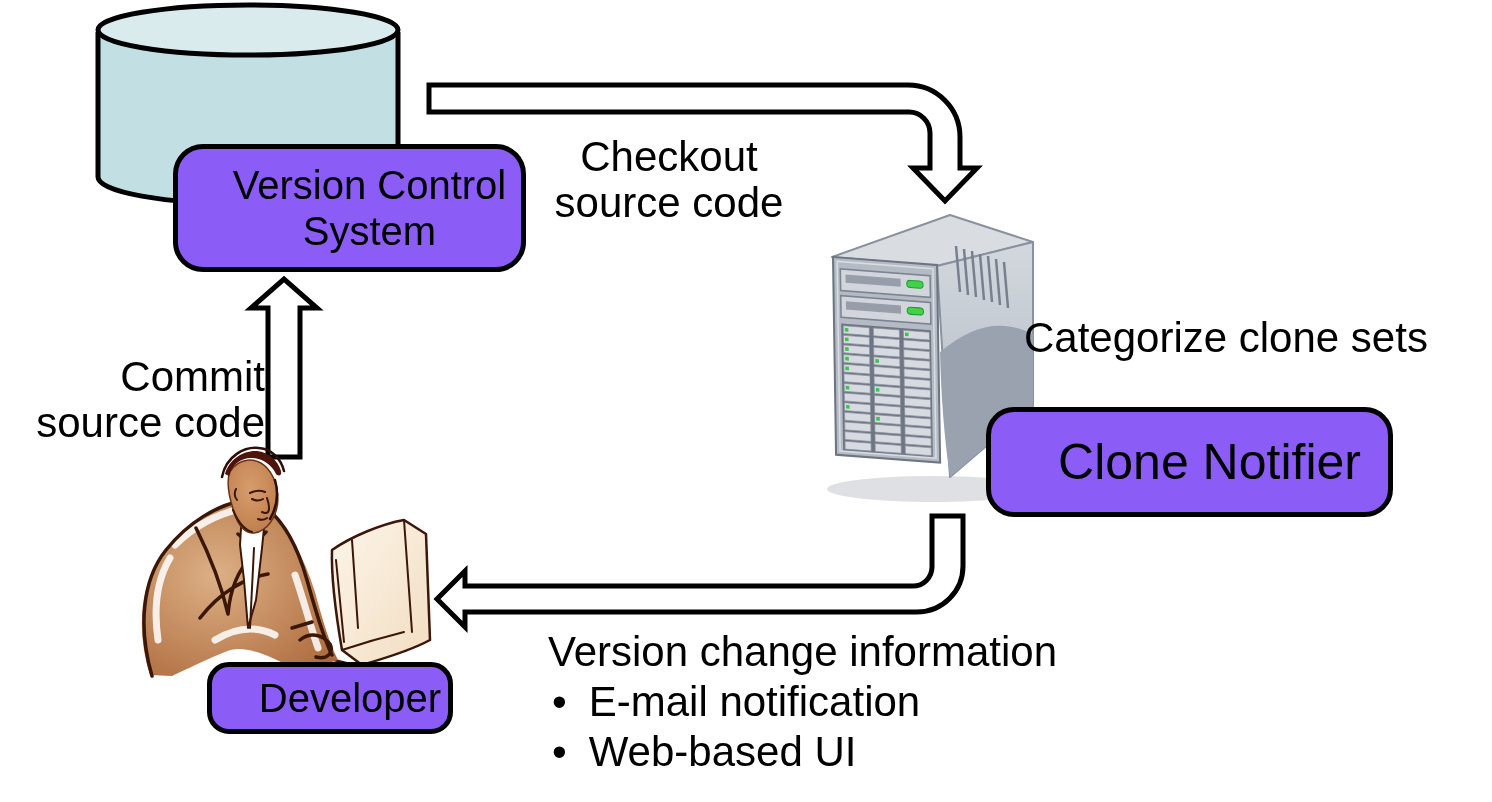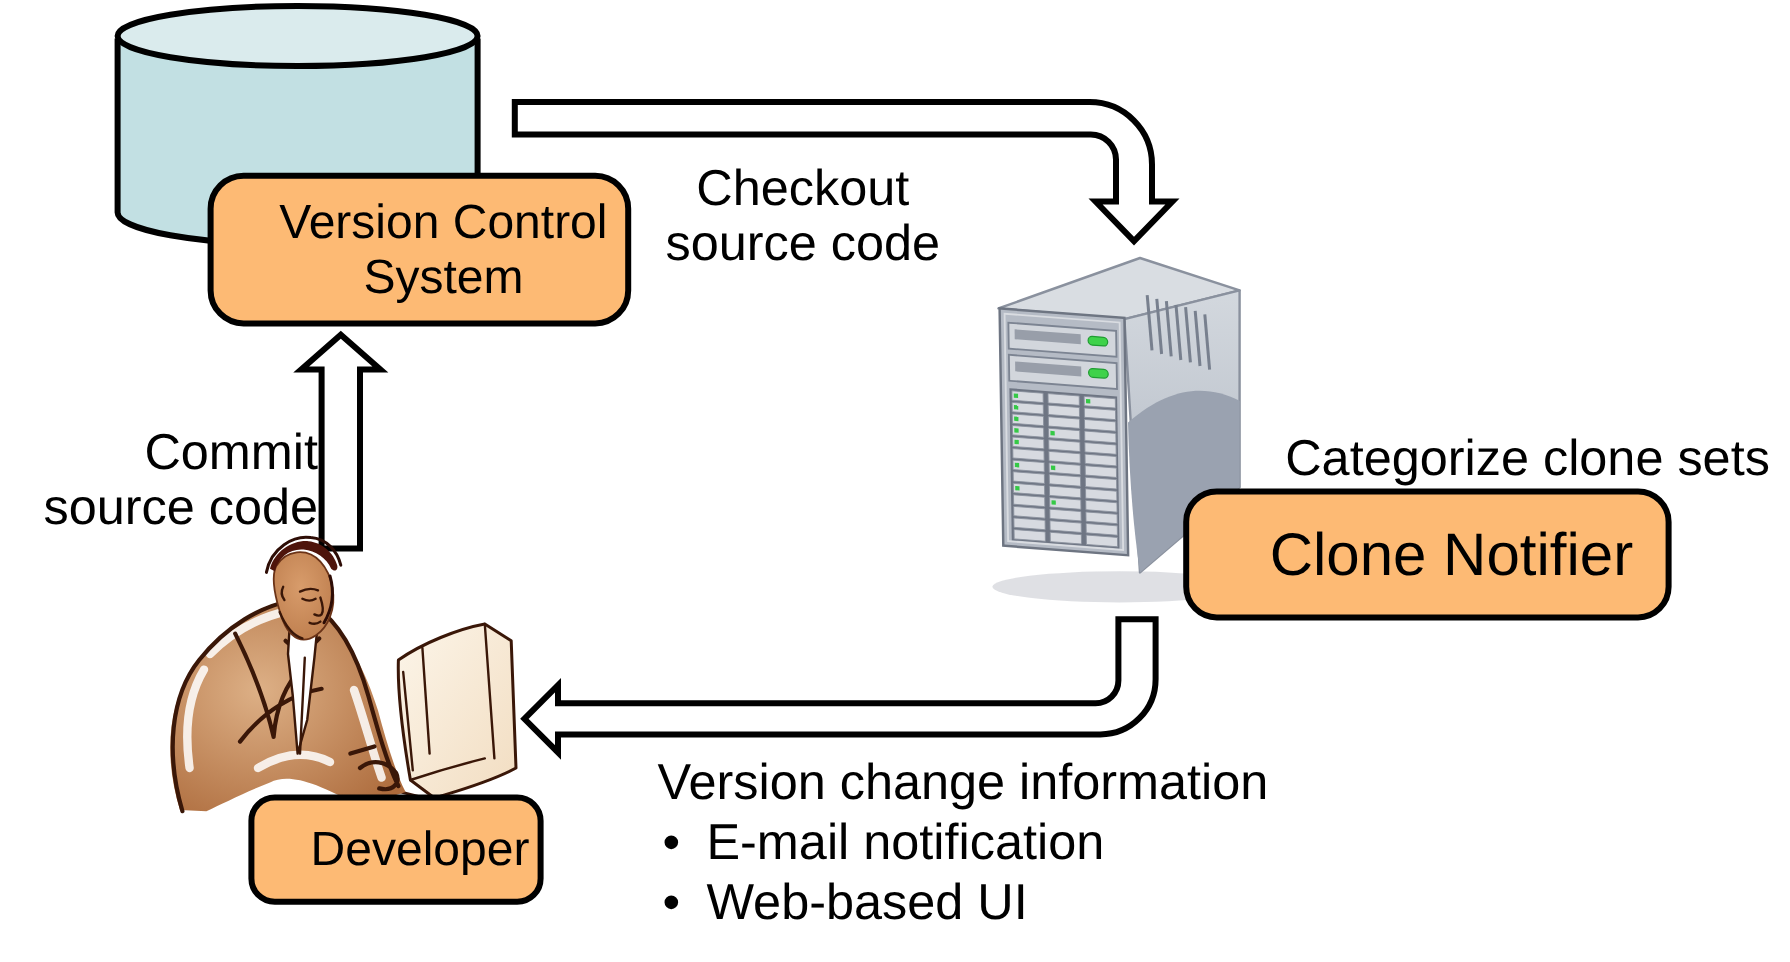--- a/index.html
+++ b/index.html
@@ -2,31 +2,31 @@
 <html><head>
 <meta charset="utf-8">
 <style>
   html,body{margin:0;padding:0;background:#fff;}
   #canvas{
     position:relative;width:1492px;height:802px;background:#ffffff;
     font-family:"Liberation Sans",sans-serif;color:#000;overflow:hidden;
   }
   #diagram-svg{position:absolute;left:0;top:0;}
   .node-box{
-    position:absolute;box-sizing:border-box;background:#fdba74;border:5px solid #000;
+    position:absolute;box-sizing:border-box;background:#8b5cf6;border:5px solid #000;
     display:flex;flex-direction:column;align-items:center;justify-content:center;
     text-align:center;line-height:46px;font-size:40px;padding-left:40px;
   }
   #vcs-box{left:173px;top:144px;width:353px;height:128px;border-radius:30px;}
   #clone-notifier-box{left:986px;top:407px;width:407px;height:110px;border-radius:28px;font-size:50px;}
-  #developer-box{left:207px;top:662px;width:246px;height:92px;border-radius:22px;}
+  #developer-box{left:207px;top:662px;width:246px;height:72px;border-radius:22px;}
   .anno{position:absolute;font-size:42px;line-height:46px;white-space:nowrap;}
   #checkout-label{left:478px;top:134px;width:382px;text-align:center;}
   #commit-label{left:20px;top:354px;width:245px;text-align:right;}
-  #categorize-label{left:1071px;top:316px;line-height:44px;margin-top:44px;}
+  #categorize-label{left:1024px;top:316px;line-height:44px;}
   #report-label{left:548px;top:627px;line-height:50px;}
   .bullet-line .bul{display:inline-block;margin-left:4px;margin-right:22px;}
 </style>
 </head>
 <body>
 
 <div id="canvas">
 
   <svg id="diagram-svg" width="1492" height="802" viewBox="0 0 1492 802">
     <defs>

